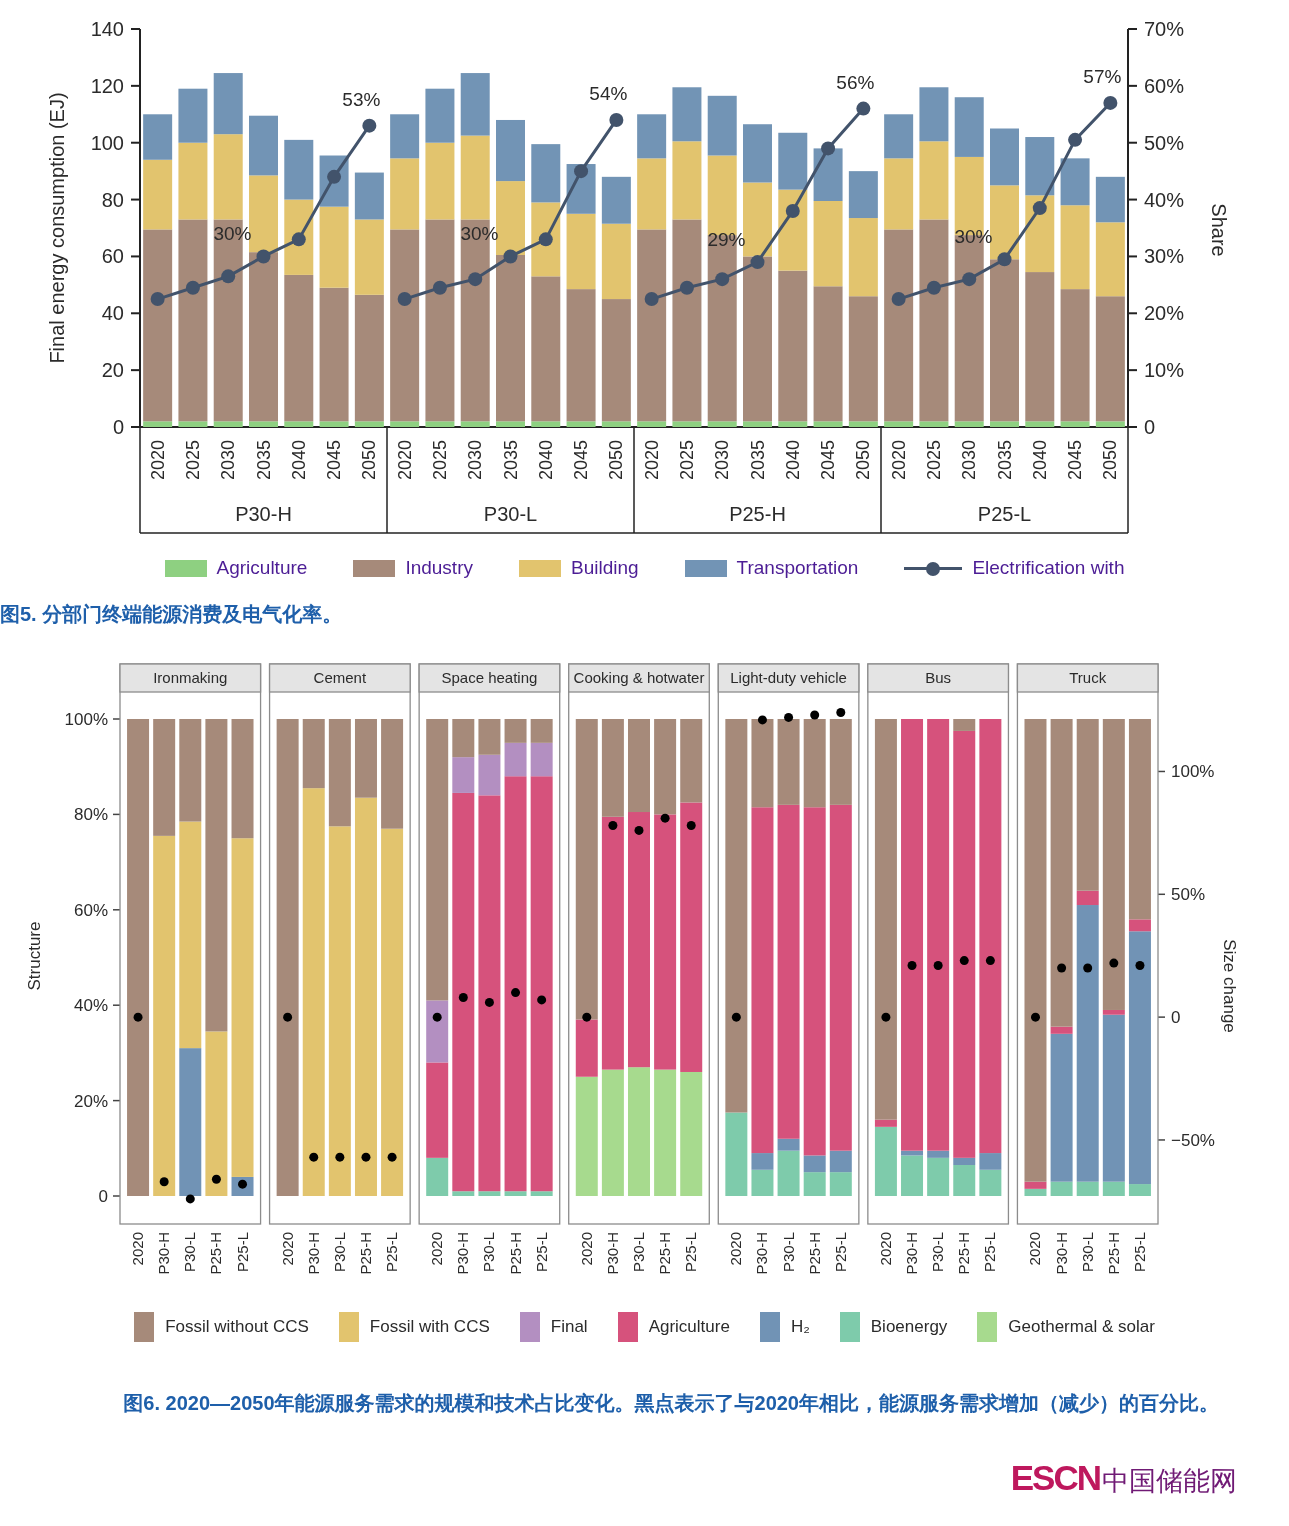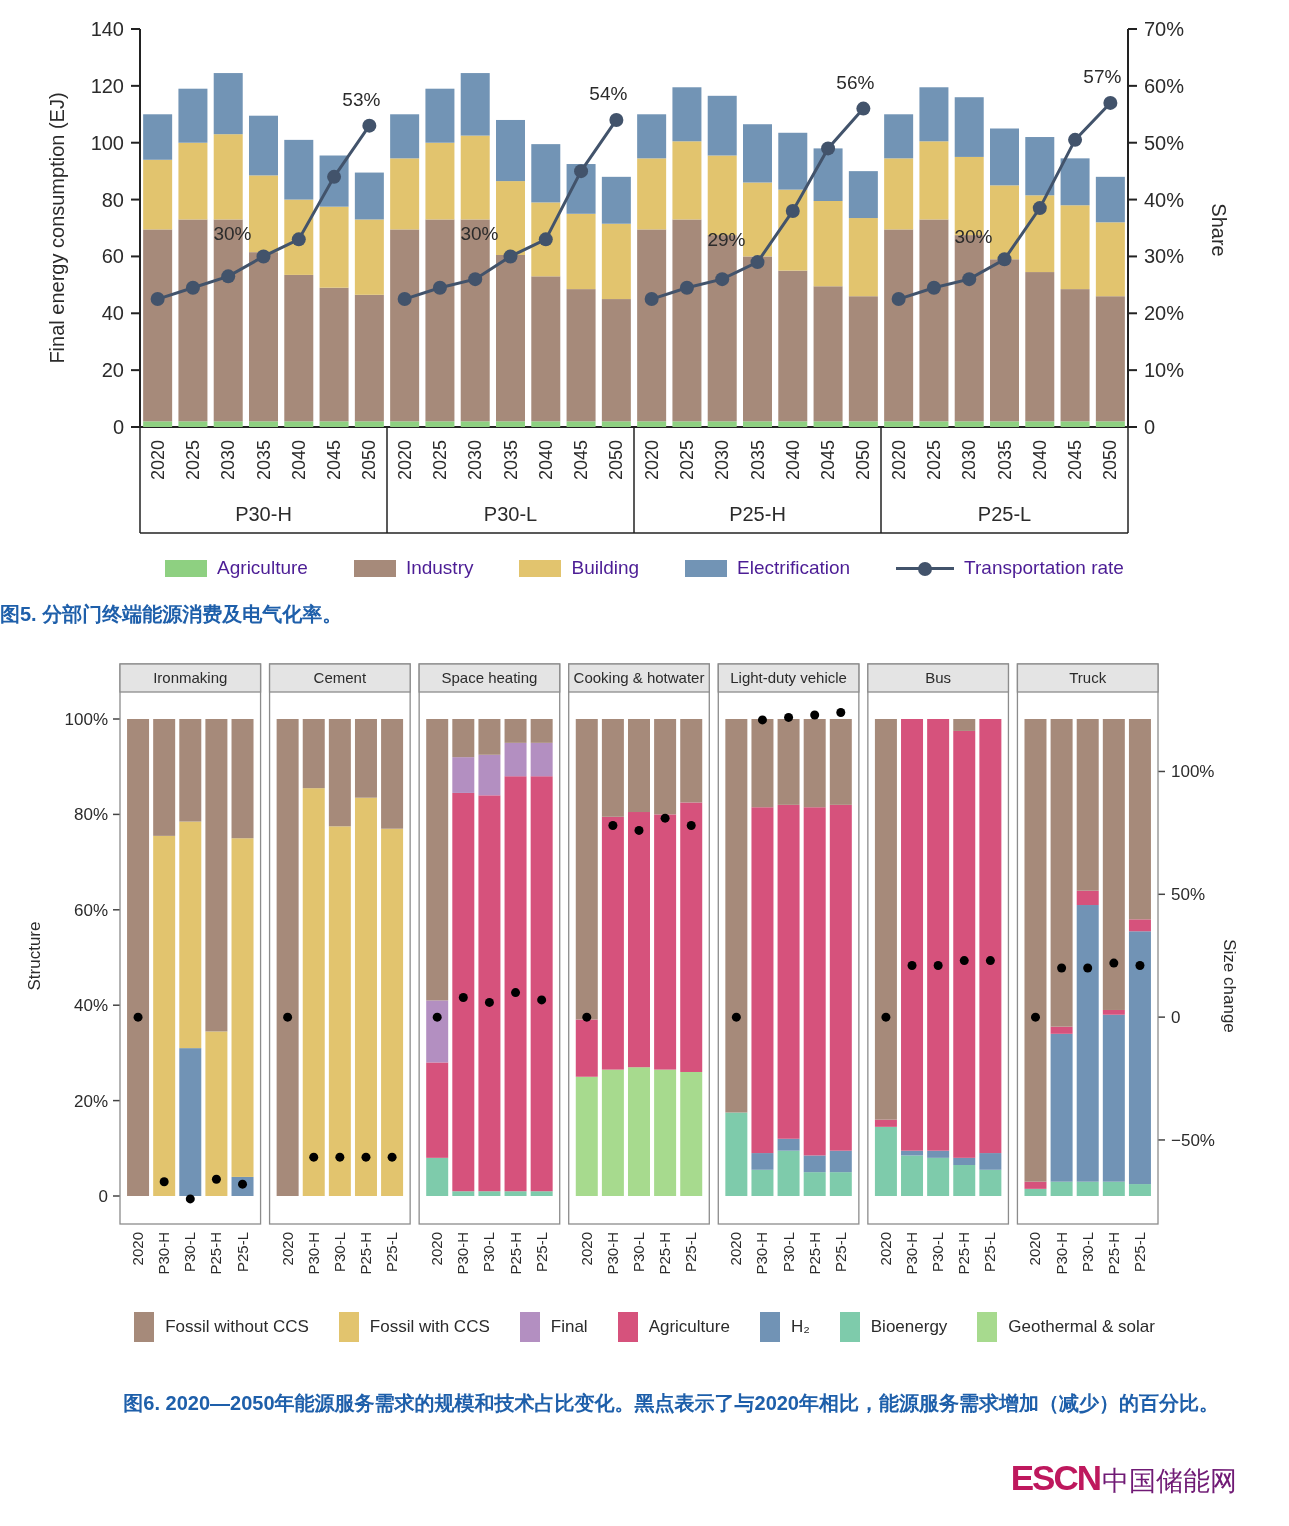--- a/index.html
+++ b/index.html
@@ -264,27 +264,27 @@
     <span class="li">
       <span class="sw5" style="background: rgb(166, 138, 122);"></span>
       <span>Industry</span>
     </span>
     <span class="li">
       <span class="sw5" style="background: rgb(226, 196, 110);"></span>
       <span>Building</span>
     </span>
     <span class="li">
       <span class="sw5" style="background: rgb(114, 148, 181);"></span>
-      <span>Electrification</span>
+      <span>Transportation</span>
     </span>
     <span class="li">
       <span class="lsw">
         <span class="ldot"></span>
       </span>
-      <span>Transportation rate</span>
+      <span>Electrification with</span>
     </span>
   </div>
 
 <div class="caption c5">图5. 分部门终端能源消费及电气化率。</div>
 
 <svg id="fig6" width="1289" height="648" viewBox="0 0 1289 648" style="margin-top:28px">
     <line x1="113" y1="540" x2="120" y2="540" stroke="#444" stroke-width="1.5"></line>
     <text x="108" y="546" text-anchor="end" font-size="17" fill="#2b2b2b">0</text>
     <line x1="113" y1="444.6" x2="120" y2="444.6" stroke="#444" stroke-width="1.5"></line>
     <text x="108" y="450.6" text-anchor="end" font-size="17" fill="#2b2b2b">20%</text>

